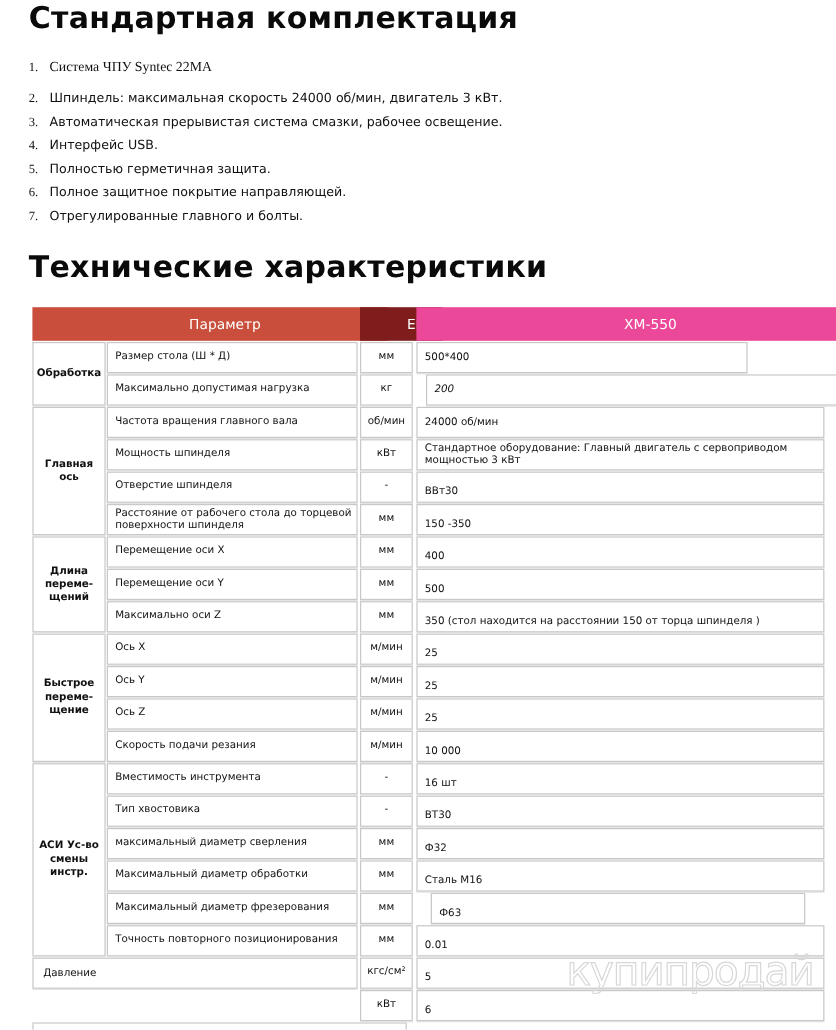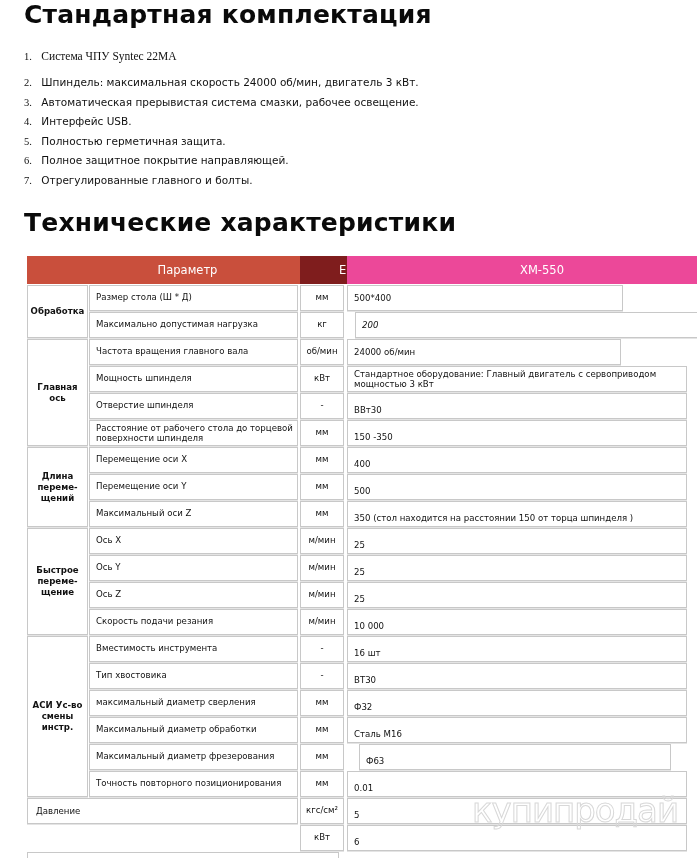--- a/index.html
+++ b/index.html
@@ -50,38 +50,38 @@
       <div class="cell group" style="left: 0px; top: 29px; width: 61px; height: 53px; padding: 0px 3px;">Обработка</div>
       <div class="cell param" style="left: 62px; top: 29px; width: 209px; height: 26px;">Размер стола (Ш * Д)</div>
       <div class="cell unit" style="left: 273px; top: 29px; width: 44px; height: 26px;">мм</div>
       <div class="cell val top" style="left: 320px; top: 29px; width: 276px; height: 26px;">500*400</div>
       <div class="cell param" style="left: 62px; top: 56px; width: 209px; height: 26px;">Максимально допустимая нагрузка</div>
       <div class="cell unit" style="left: 273px; top: 56px; width: 44px; height: 26px;">кг</div>
       <div class="cell val top" style="left: 328px; top: 56px; width: 372px; height: 26px; font-style: italic;">200</div>
       <div class="cell group" style="left: 0px; top: 83px; width: 61px; height: 107px; padding: 0px 3px;">Главная ось</div>
       <div class="cell param" style="left: 62px; top: 83px; width: 209px; height: 26px;">Частота вращения главного вала</div>
       <div class="cell unit" style="left: 273px; top: 83px; width: 44px; height: 26px;">об/мин</div>
-      <div class="cell val top" style="left: 320px; top: 83px; width: 274px; height: 26px;">24000 об/мин</div>
+      <div class="cell val top" style="left: 320px; top: 83px; width: 340px; height: 26px;">24000 об/мин</div>
       <div class="cell param" style="left: 62px; top: 110px; width: 209px; height: 26px;">Мощность шпинделя</div>
       <div class="cell unit" style="left: 273px; top: 110px; width: 44px; height: 26px;">кВт</div>
       <div class="cell val twoline" style="left: 320px; top: 110px; width: 340px; height: 26px;">Стандартное оборудование: Главный двигатель с сервоприводом мощностью 3 кВт</div>
       <div class="cell param" style="left: 62px; top: 137px; width: 209px; height: 26px;">Отверстие шпинделя</div>
       <div class="cell unit" style="left: 273px; top: 137px; width: 44px; height: 26px;">-</div>
       <div class="cell val" style="left: 320px; top: 137px; width: 340px; height: 26px;">ВВт30</div>
       <div class="cell param twoline" style="left: 62px; top: 164px; width: 209px; height: 26px;">Расстояние от рабочего стола до торцевой поверхности шпинделя</div>
       <div class="cell unit" style="left: 273px; top: 164px; width: 44px; height: 26px;">мм</div>
       <div class="cell val" style="left: 320px; top: 164px; width: 340px; height: 26px;">150 -350</div>
       <div class="cell group" style="left: 0px; top: 191px; width: 61px; height: 80px; padding: 0px 3px;">Длина переме-щений</div>
       <div class="cell param" style="left: 62px; top: 191px; width: 209px; height: 26px;">Перемещение оси X</div>
       <div class="cell unit" style="left: 273px; top: 191px; width: 44px; height: 26px;">мм</div>
       <div class="cell val" style="left: 320px; top: 191px; width: 340px; height: 26px;">400</div>
       <div class="cell param" style="left: 62px; top: 218px; width: 209px; height: 26px;">Перемещение оси Y</div>
       <div class="cell unit" style="left: 273px; top: 218px; width: 44px; height: 26px;">мм</div>
       <div class="cell val" style="left: 320px; top: 218px; width: 340px; height: 26px;">500</div>
-      <div class="cell param" style="left: 62px; top: 245px; width: 209px; height: 26px;">Максимальный оси Z</div>
+      <div class="cell param" style="left: 62px; top: 245px; width: 209px; height: 26px;">Максимально оси Z</div>
       <div class="cell unit" style="left: 273px; top: 245px; width: 44px; height: 26px;">мм</div>
       <div class="cell val" style="left: 320px; top: 245px; width: 340px; height: 26px;">350 (стол находится на расстоянии 150 от торца шпинделя )</div>
       <div class="cell group" style="left: 0px; top: 272px; width: 61px; height: 107px; padding: 0px 3px;">Быстрое переме-щение</div>
       <div class="cell param" style="left: 62px; top: 272px; width: 209px; height: 26px;">Ось X</div>
       <div class="cell unit" style="left: 273px; top: 272px; width: 44px; height: 26px;">м/мин</div>
       <div class="cell val" style="left: 320px; top: 272px; width: 340px; height: 26px;">25</div>
       <div class="cell param" style="left: 62px; top: 299px; width: 209px; height: 26px;">Ось Y</div>
       <div class="cell unit" style="left: 273px; top: 299px; width: 44px; height: 26px;">м/мин</div>
       <div class="cell val" style="left: 320px; top: 299px; width: 340px; height: 26px;">25</div>
       <div class="cell param" style="left: 62px; top: 326px; width: 209px; height: 26px;">Ось Z</div>

